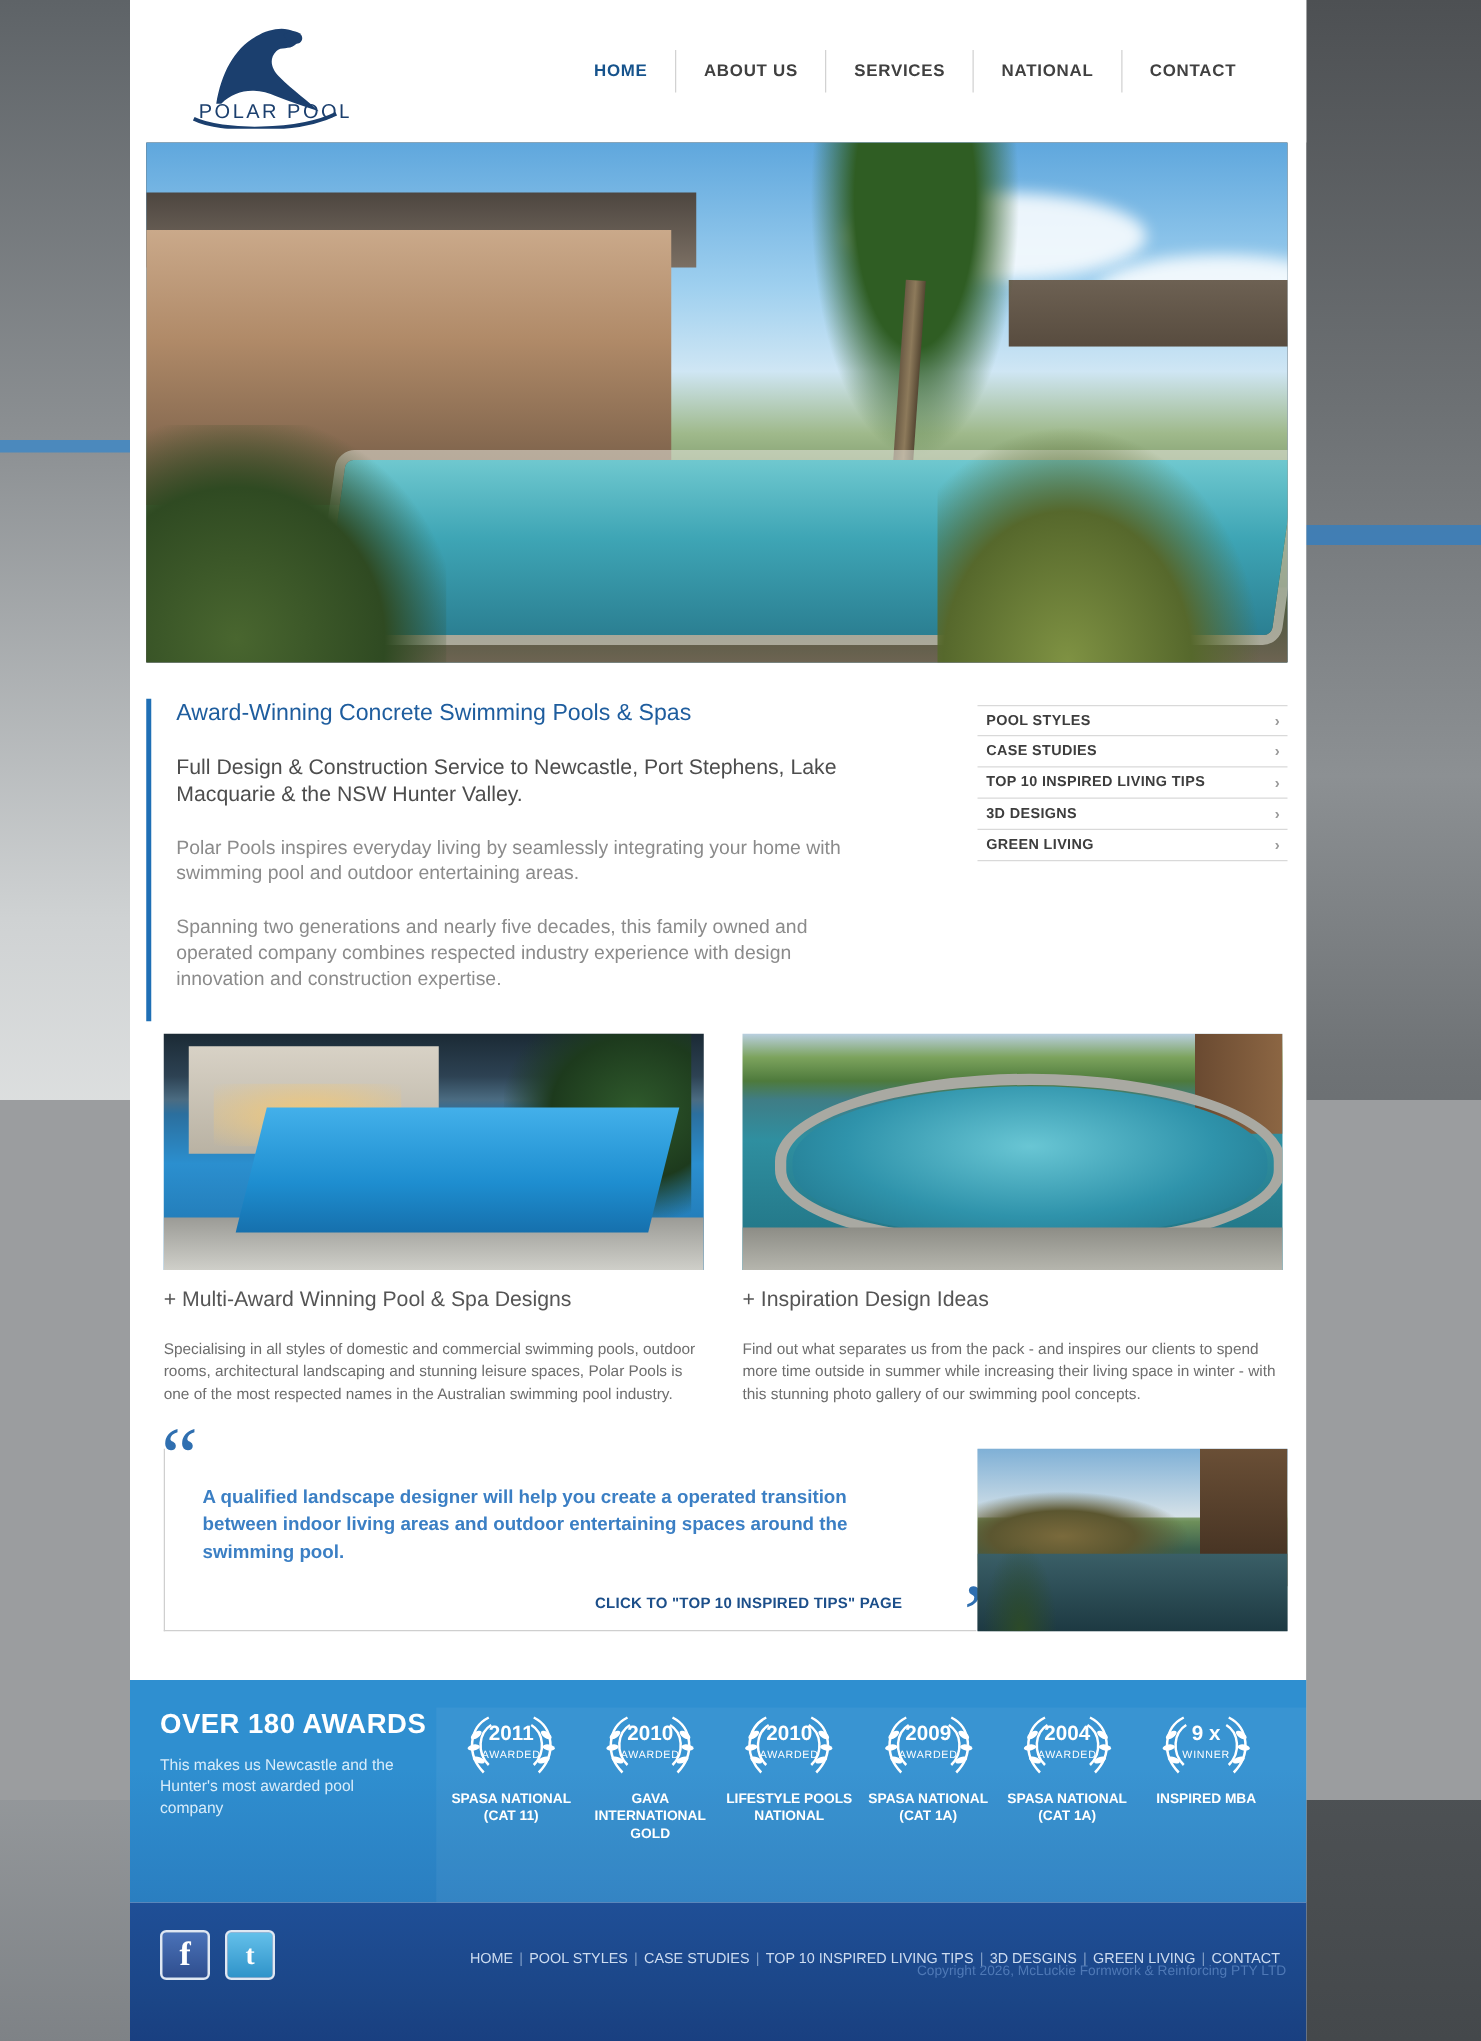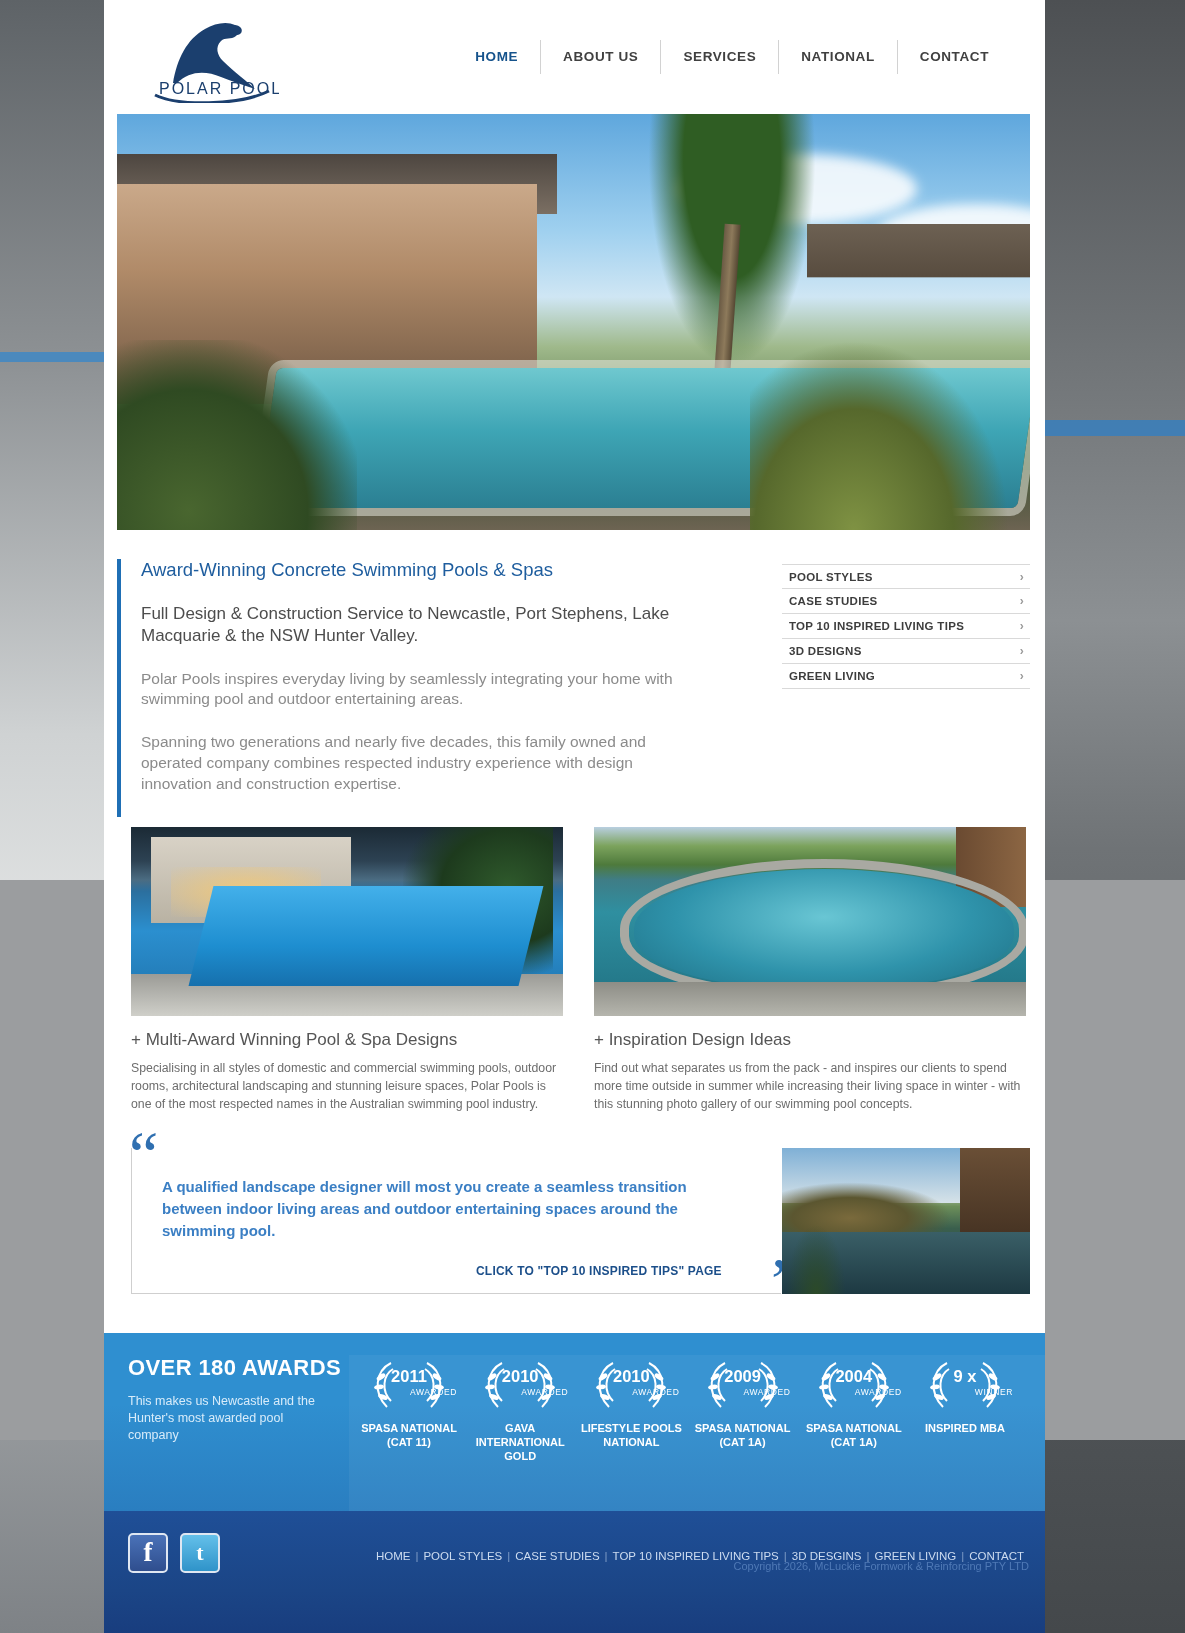--- a/index.html
+++ b/index.html
@@ -247,21 +247,21 @@
     background: linear-gradient(180deg,#8d8d86,#b5b5ad);
   }
   .promo-img.two .wood {
     position:absolute; right: 0; top: 0; width: 70px; height: 80px;
     background: linear-gradient(90deg,#6a4a31,#8c6643);
   }
   .promo h3 {
     font-size: 17px;
     font-weight: normal;
     color: #555;
-    margin: 14px 0 10px;
+    margin: 14px 0 21px;
   }
   .promo p {
     font-size: 12.3px;
     color: #6d6d6d;
     line-height: 1.45;
   }
 
   
   .quote-wrap {
     position: relative;
@@ -353,21 +353,21 @@
     align-self: stretch;
   }
   .award {
     width: 108px;
     text-align: center;
     color: #fff;
   }
   .wreath { position: relative; width: 96px; height: 58px; margin: 2px auto 6px; }
   .wreath svg { position: absolute; left: 0; top: 0; }
   .wreath .yr { position: absolute; width: 100%; top: 10px; font-size: 16.5px; font-weight: bold; }
-  .wreath .sub { position: absolute; width: 100%; top: 30px; font-size: 8.5px; letter-spacing: .6px; text-align: right; }
+  .wreath .sub { position: absolute; width: 100%; top: 30px; font-size: 8.5px; letter-spacing: .6px; }
   .award .cap { font-size: 11px; line-height: 1.3; font-weight: bold; }
 
   
   .footer {
     height: 145px;
     background: linear-gradient(180deg,#1f4f97 0%,#1b4586 55%,#17397a 100%);
     position: relative;
   }
   .social {
     position: absolute; left: 24px; top: 22px; display: flex; gap: 12px;
@@ -492,21 +492,21 @@
         <div class="deck"></div>
       </div>
       <h3>+ Inspiration Design Ideas</h3>
       <p>Find out what separates us from the pack - and inspires our clients to spend more time outside in summer while increasing their living space in winter - with this stunning photo gallery of our swimming pool concepts.</p>
     </div>
   </div>
 
   <div class="quote-wrap">
     <div class="quote-mark-open">“</div>
     <div class="quote-box">
-      <div class="quote-text">A qualified landscape designer will most you create a seamless transition between indoor living areas and outdoor entertaining spaces around the swimming pool.</div>
+      <div class="quote-text">A qualified landscape designer will help you create a operated transition between indoor living areas and outdoor entertaining spaces around the swimming pool.</div>
     </div>
     <div class="quote-cta">CLICK TO "TOP 10 INSPIRED TIPS" PAGE</div>
     <div class="quote-mark-close">”</div>
     <div class="quote-img">
       <div class="sky"></div>
       <div class="trees"></div>
       <div class="hut"></div>
       <div class="water"></div>
       <div class="reeds"></div>
     </div>

